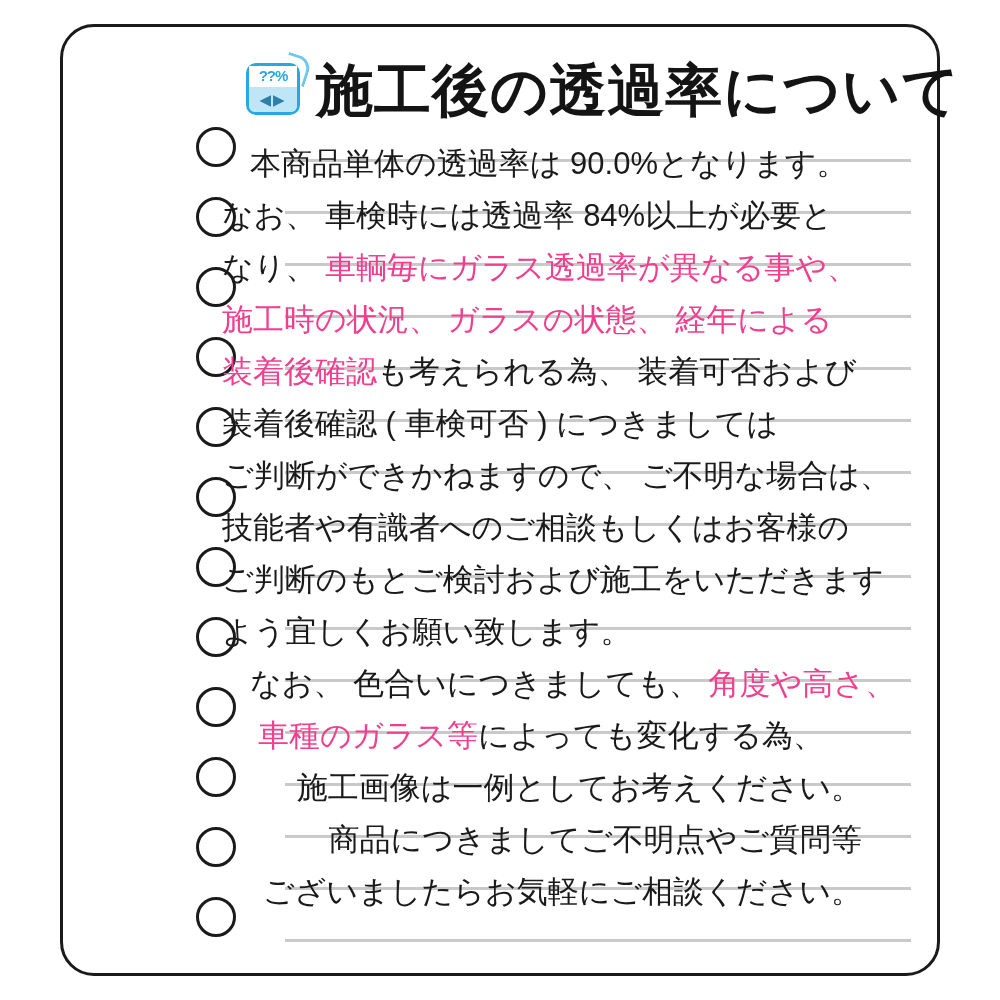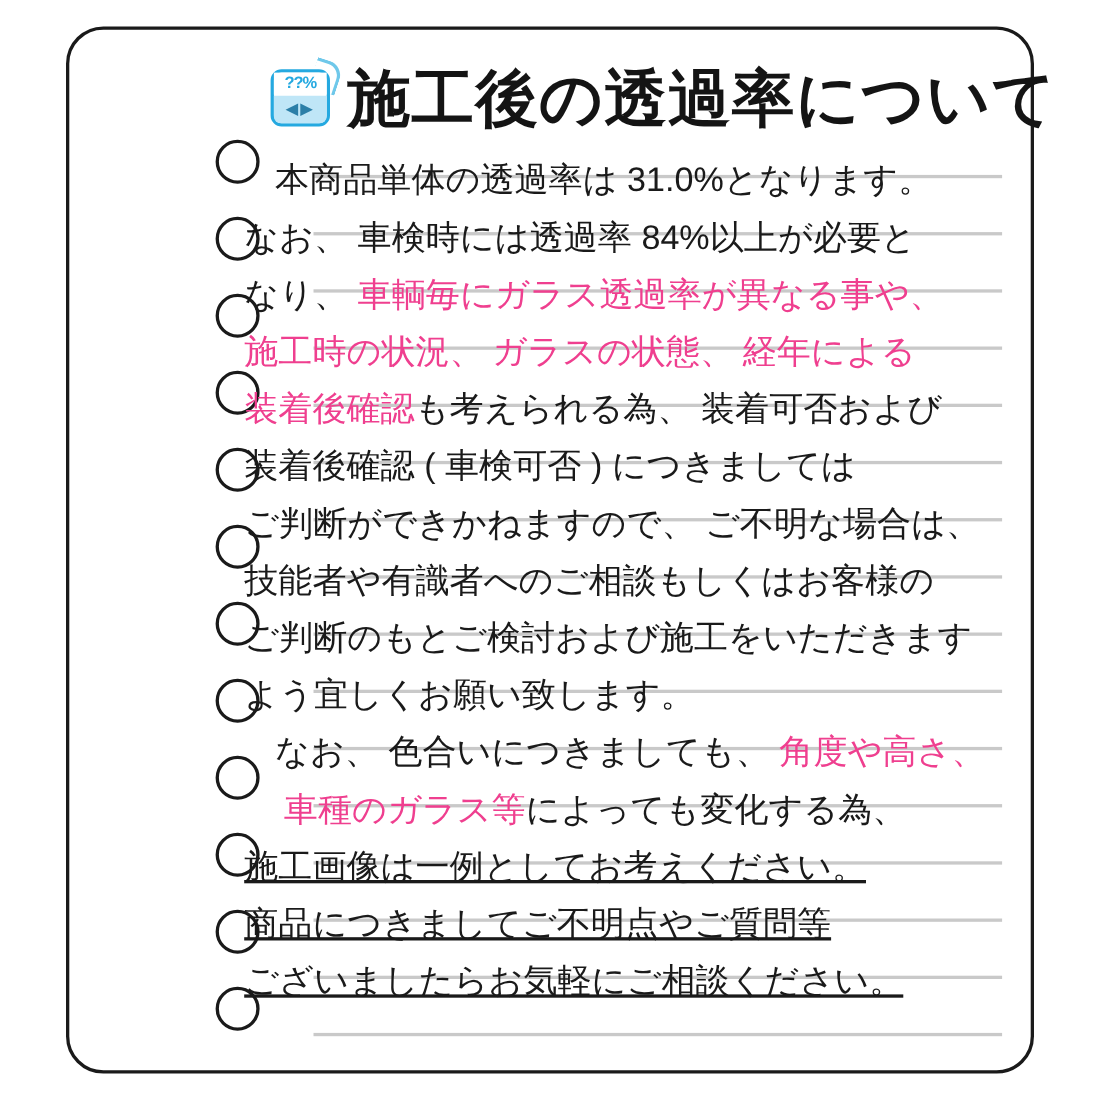--- a/index.html
+++ b/index.html
@@ -157,21 +157,21 @@
   }
   .para-line {
     height: 52px;
     line-height: 52px;
     font-size: 31px;
     color: #1a1a1a;
     white-space: nowrap;
     letter-spacing: 0px;
   }
   .indent { padding-left: 28px; }
-  .center { text-align: left; text-decoration: underline; }
+  .center { text-align: right; }
   .pink { color: #ef3f8f; }
 </style>
 </head>
 <body>
 
 <div id="page">
 
   <div class="sheet">
     <div class="holes" id="holes">
         <div class="hole"></div>
@@ -213,21 +213,21 @@
       <div class="title-icon">
         <div class="swoosh"></div>
         <div class="badge"></div>
         <div class="badge-top">??%</div>
         <div class="badge-bottom">◀▶</div>
       </div>
       <div class="title-text">施工後の透過率について</div>
     </div>
 
     <div class="body-text" id="body-text">
-        <div class="para-line indent"><span>本商品単体の透過率は 31.0%となります。</span></div>
+        <div class="para-line indent"><span>本商品単体の透過率は 90.0%となります。</span></div>
         <div class="para-line"><span>なお、 車検時には透過率 84%以上が必要と</span></div>
         <div class="para-line"><span>なり、 </span><span class="pink" style="color: rgb(239, 63, 143);">車輌毎にガラス透過率が異なる事や、</span></div>
         <div class="para-line"><span class="pink" style="color: rgb(239, 63, 143); font-family: Liberation Serif, serif;">施工時の状況、 ガラスの状態、 経年による</span></div>
         <div class="para-line"><span class="pink" style="color: rgb(239, 63, 143);">装着後確認</span><span>も考えられる為、 装着可否および</span></div>
         <div class="para-line"><span>装着後確認 ( 車検可否 ) につきましては</span></div>
         <div class="para-line"><span>ご判断ができかねますので、 ご不明な場合は、</span></div>
         <div class="para-line"><span>技能者や有識者へのご相談もしくはお客様の</span></div>
         <div class="para-line"><span>ご判断のもとご検討および施工をいただきます</span></div>
         <div class="para-line"><span>よう宜しくお願い致します。</span></div>
         <div class="para-line indent"><span>なお、 色合いにつきましても、 </span><span class="pink" style="color: rgb(239, 63, 143);">角度や高さ、</span></div>

